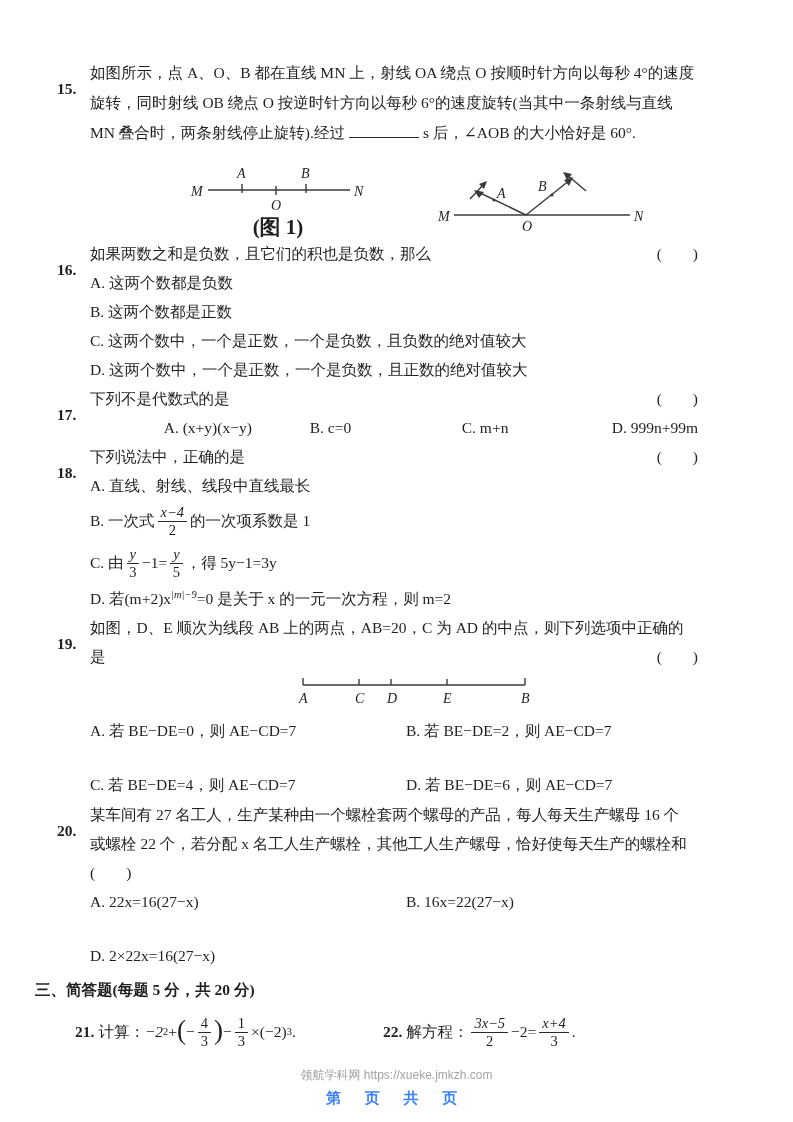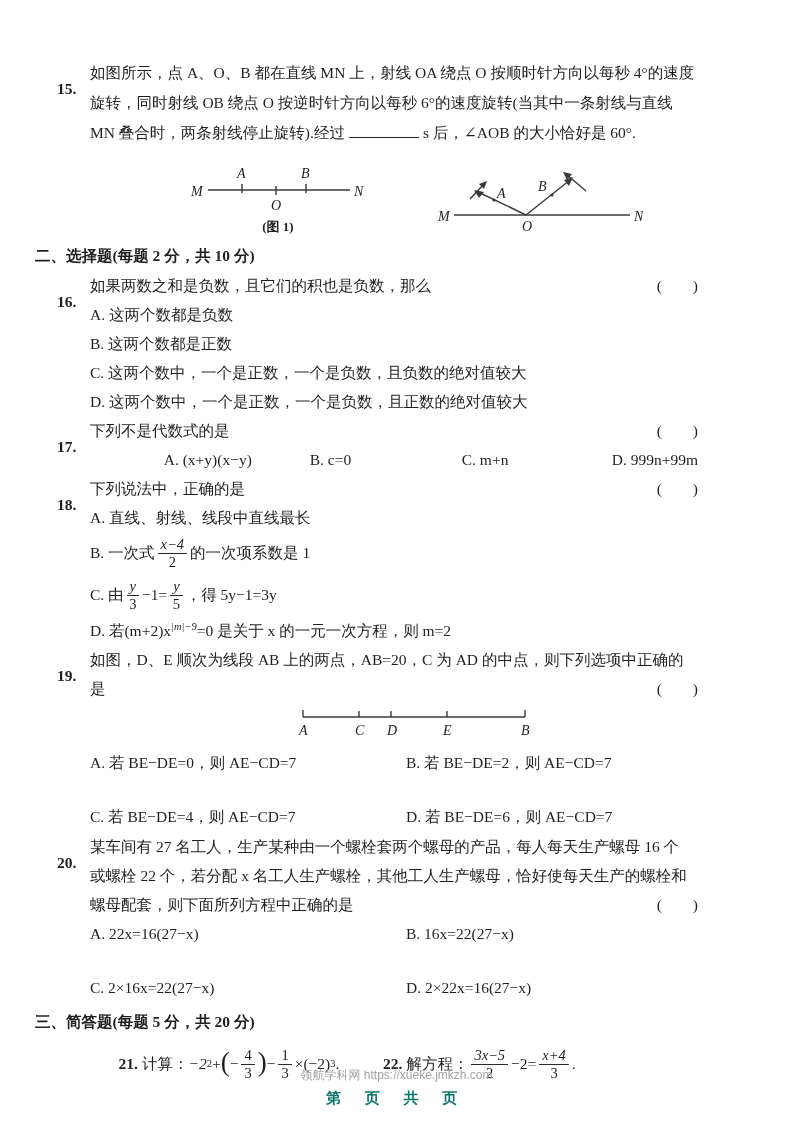--- a/index.html
+++ b/index.html
@@ -12,43 +12,43 @@
   .sect{font-weight:bold;line-height:30px;margin-top:4px;white-space:nowrap;}
   .q{position:relative;margin-left:22px;padding-left:33px;}
   .qnum{position:absolute;left:0;top:16px;font-weight:bold;line-height:29px;}
   .line{line-height:29px;white-space:nowrap;}
   .l15{line-height:30px;}
   .flexline{display:flex;justify-content:space-between;}
   .bracket{white-space:pre;}
   .blank{display:inline-block;width:70px;height:13px;border-bottom:1px solid #2a2a2a;margin:0 4px;vertical-align:baseline;}
   .figrow{display:flex;align-items:flex-end;margin:4px 0 2px 100px;gap:72px;}
   figure{margin:0;text-align:center;}
-  figcaption{font-weight:bold;font-size:13px;line-height:20px;margin-top:1px;}
+  figcaption{font-weight:bold;font-size:21px;line-height:20px;margin-top:1px;}
   .fig19wrap{margin:3px 0 2px 205px;}
   .grid2{display:grid;grid-template-columns:292px 1fr;gap:24px;}
   .grid2 .line{line-height:30px;}
   .optrow{display:flex;justify-content:flex-end;}
   .ow1{width:146px;}.ow2{width:152px;}.ow3{width:150px;}
   .tall{display:flex;align-items:center;height:42px;white-space:nowrap;}
   .frac{display:inline-flex;flex-direction:column;text-align:center;vertical-align:middle;line-height:1.15;font-size:14.5px;margin:0 3px;}
   .fn{display:block;border-bottom:1px solid #2a2a2a;padding:0 3px;}
   .fd{display:block;}
   .math{font-style:italic;}
   sup{font-size:10.5px;vertical-align:super;line-height:0;}
   .bp{font-size:27px;line-height:1;vertical-align:middle;position:relative;top:-2px;font-weight:normal;}
   .row2122{display:flex;margin:10px 0 0 40px;align-items:center;}
   .q2122{display:flex;align-items:center;white-space:nowrap;}
-  .q21box{flex:0 0 308px;justify-content:center;}
+  .q21box{flex:0 0 308px;}
   .row2122 .qnum2{font-weight:bold;margin-right:4px;}
   svg text{font-family:"Liberation Serif","DejaVu Serif",serif;font-size:14px;font-style:italic;fill:#1f1f1f;}
   svg .stroke{stroke:#3a3a3a;stroke-width:1.4;fill:none;}
   svg .fillhead{fill:#3a3a3a;stroke:none;}
   .footer{position:absolute;left:0;right:0;bottom:12px;text-align:center;}
   .watermark{font-family:"Liberation Sans","DejaVu Sans",sans-serif;font-size:12px;color:#a3a3a3;line-height:22px;}
-  .pageline{font-size:15px;font-weight:bold;color:#0f766e;letter-spacing:10px;line-height:24px;}
+  .pageline{font-size:15px;font-weight:bold;color:#3b82f6;letter-spacing:10px;line-height:24px;}
 </style>
 </head>
 <body>
 
 <div class="sheet">
 
   <div class="q">
     <span class="qnum">15.</span>
     <div class="line l15">如图所示，点 A、O、B 都在直线 MN 上，射线 OA 绕点 O 按顺时针方向以每秒 4°的速度</div>
     <div class="line l15">旋转，同时射线 OB 绕点 O 按逆时针方向以每秒 6°的速度旋转(当其中一条射线与直线</div>
@@ -88,21 +88,20 @@
           <text x="0" y="50">M</text>
           <text x="196" y="50">N</text>
           <text x="59" y="27">A</text>
           <text x="100" y="20">B</text>
           <text x="84" y="60">O</text>
         </svg>
       </figure>
     </div>
   </div>
 
-  <div class="sect">二、选择题(每题 2 分，共 10 分)</div>
 
   <div class="q">
     <span class="qnum">16.</span>
     <div class="line flexline">
       <span>如果两数之和是负数，且它们的积也是负数，那么</span>
       <span class="bracket">(　　)</span>
     </div>
     <div class="line">A. 这两个数都是负数</div>
     <div class="line">B. 这两个数都是正数</div>
     <div class="line">C. 这两个数中，一个是正数，一个是负数，且负数的绝对值较大</div>
@@ -184,27 +183,25 @@
       <span class="line">C. 若 BE−DE=4，则 AE−CD=7</span>
       <span class="line">D. 若 BE−DE=6，则 AE−CD=7</span>
     </div>
   </div>
 
   <div class="q">
     <span class="qnum">20.</span>
     <div class="line">某车间有 27 名工人，生产某种由一个螺栓套两个螺母的产品，每人每天生产螺母 16 个</div>
     <div class="line">或螺栓 22 个，若分配 x 名工人生产螺栓，其他工人生产螺母，恰好使每天生产的螺栓和</div>
     <div class="line flexline">
-      <span>螺母配套，则下面所列方程中正确的是</span>
       <span class="bracket">(　　)</span>
     </div>
     <div class="grid2">
       <span class="line">A. 22x=16(27−x)</span>
       <span class="line">B. 16x=22(27−x)</span>
-      <span class="line">C. 2×16x=22(27−x)</span>
       <span class="line">D. 2×22x=16(27−x)</span>
     </div>
   </div>
 
   <div class="sect">三、简答题(每题 5 分，共 20 分)</div>
 
   <div class="row2122">
     <div class="q2122 q21box">
       <span class="qnum2">21.</span>
       <span>计算：</span>

